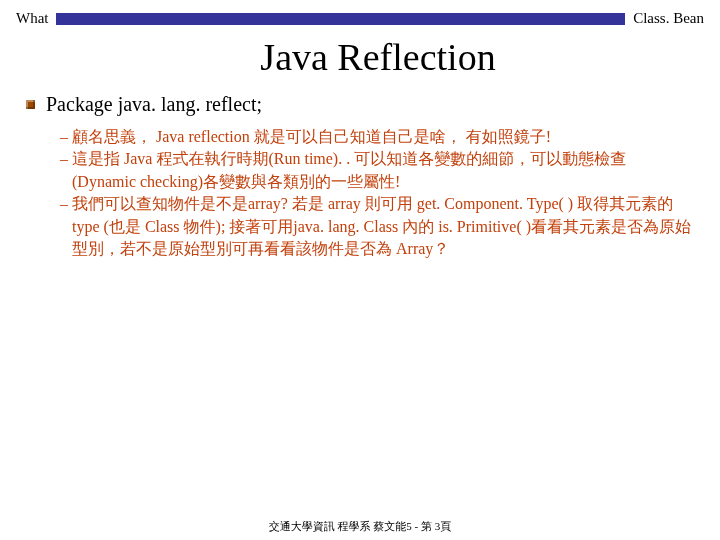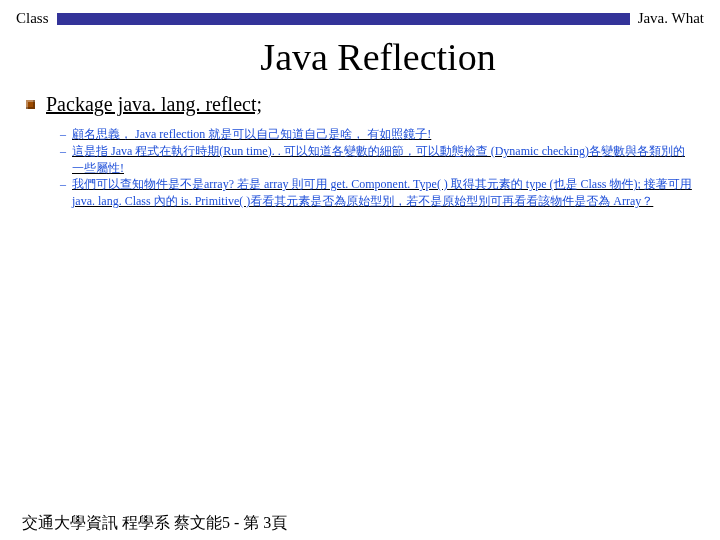--- a/index.html
+++ b/index.html
@@ -35,21 +35,20 @@
     .title {
       text-align: center;
       font-size: 38px;
       font-weight: normal;
       color: #000;
       margin: 4px 0 12px 0;
       padding-left: 36px;
     }
     .content {
       padding: 0 28px 0 46px;
-      text-decoration: underline;
     }
     .top-list {
       list-style: none;
       margin-bottom: 8px;
     }
     .top-list li {
       font-size: 20px;
       color: #000;
       line-height: 1.35;
       position: relative;
@@ -63,56 +62,56 @@
       width: 9px;
       height: 9px;
       background: #9b4a00;
       box-shadow: inset -2px -2px 0 rgba(0,0,0,0.25), inset 2px 2px 0 rgba(255,255,255,0.35);
     }
     .sub-list {
       list-style: none;
       padding-left: 14px;
     }
     .sub-list li {
-      font-size: 12px;
-      color: #1d4ed8;
+      font-size: 16px;
+      color: #c2410c;
       line-height: 1.4;
       position: relative;
       padding-left: 12px;
       text-indent: -12px;
       margin-bottom: 0;
     }
     .sub-list li::before {
       content: "–";
       display: inline-block;
       width: 12px;
       text-indent: 0;
     }
     .footer {
       position: absolute;
       bottom: 6px;
       left: 0;
       right: 0;
       display: flex;
-      justify-content: flex-start;
+      justify-content: center;
       padding: 0 22px 0 22px;
-      font-size: 16px;
+      font-size: 11px;
       color: #000;
     }
     .footer-right {
       text-align: right;
     }
   </style>
 </head>
 <body>
 
 <div class="header">
-  <span class="header-left">Class</span>
+  <span class="header-left">What</span>
   <div class="header-bar"></div>
-  <span class="header-right">Java. What</span>
+  <span class="header-right">Class. Bean</span>
 </div>
 
 <h1 class="title">Java Reflection</h1>
 
 <div class="content">
   <ul class="top-list">
     <li>Package  java. lang. reflect;</li>
   </ul>
   <ul class="sub-list">
     <li><span>顧名思義， Java reflection 就是可以自己知道自己是啥， 有如照鏡子!</span></li>

